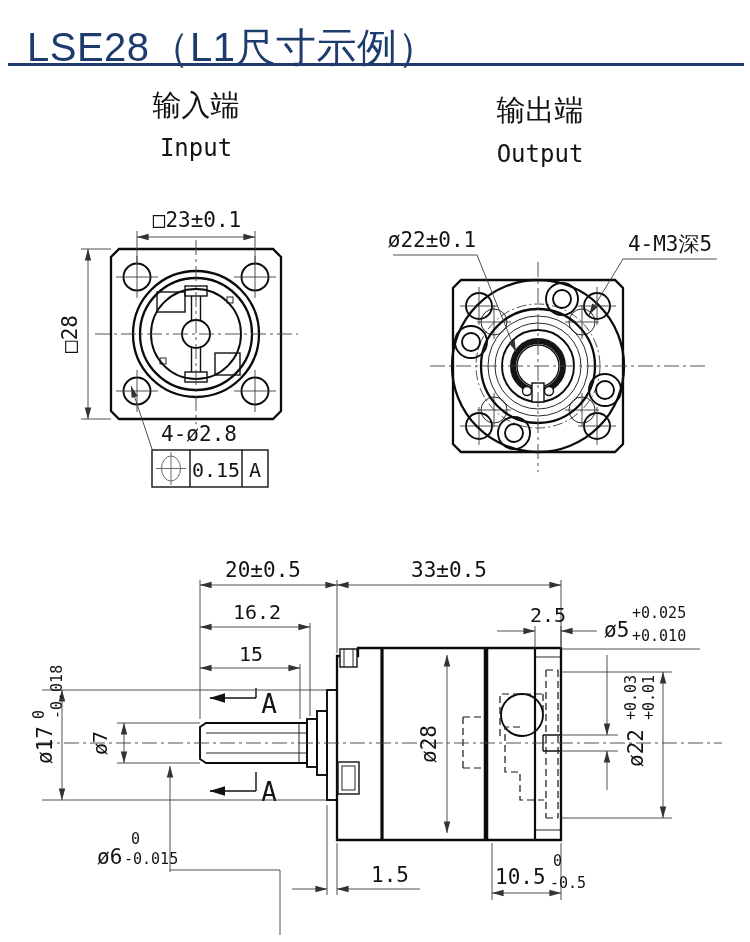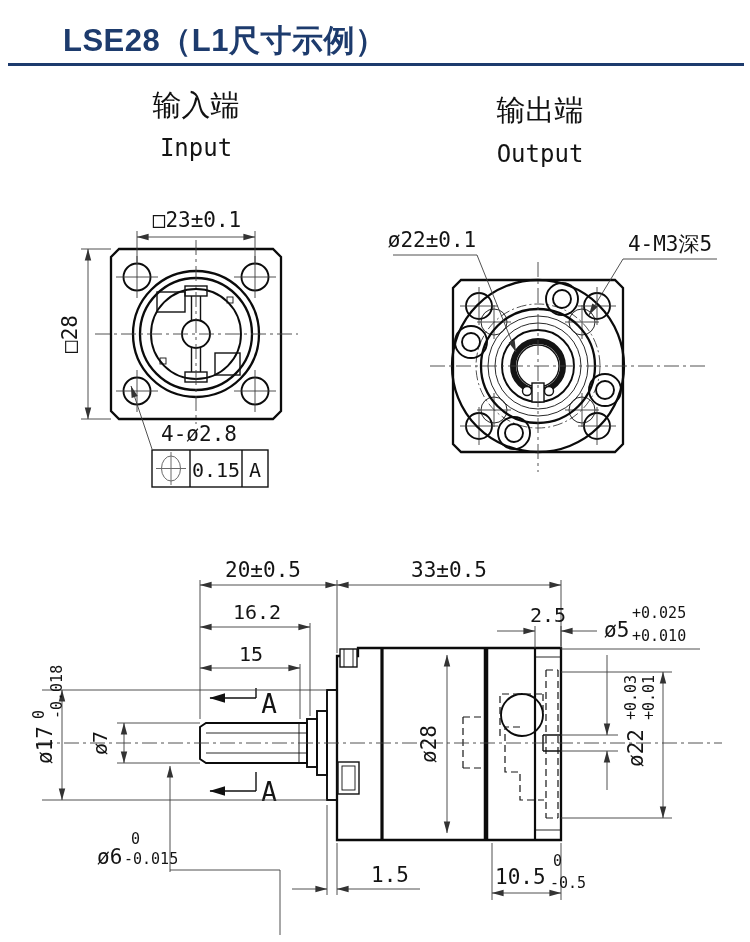--- a/index.html
+++ b/index.html
@@ -1,19 +1,19 @@
 <!DOCTYPE html>
 <html><head>
 <meta charset="utf-8">
 <style>
   html,body{margin:0;padding:0;}
   body{width:750px;height:942px;background:#ffffff;position:relative;
        font-family:"Liberation Sans",sans-serif;overflow:hidden;}
-  .title{position:absolute;left:27px;top:20px;font-size:31px;font-weight:bold;
-         color:#1d3b6d;letter-spacing:.5px;white-space:nowrap;margin-left:36px;}
+  .title{position:absolute;left:27px;top:20px;font-size:40px;font-weight:normal;
+         color:#1d3b6d;letter-spacing:.5px;white-space:nowrap;}
   .rule{position:absolute;left:8px;top:63px;width:736px;height:3px;background:#1d3b6d;}
   svg{position:absolute;left:0;top:0;}
   .b{stroke:#0b0b0b;fill:none;stroke-width:2.3;}
   .b2{stroke:#0b0b0b;fill:none;stroke-width:1.9;}
   .m{stroke:#111;fill:none;stroke-width:1.4;}
   .n{stroke:#111;fill:none;stroke-width:.9;}
   .t{stroke:#3d3d3d;fill:none;stroke-width:.9;}
   .cl{stroke:#3f3f3f;fill:none;stroke-width:.9;stroke-dasharray:15 4 3 4;}
   .cc{stroke:#3f3f3f;fill:none;stroke-width:.9;stroke-dasharray:10 3 2 3;}
   .hd{stroke:#161616;fill:none;stroke-width:1.2;stroke-dasharray:7 4;}

